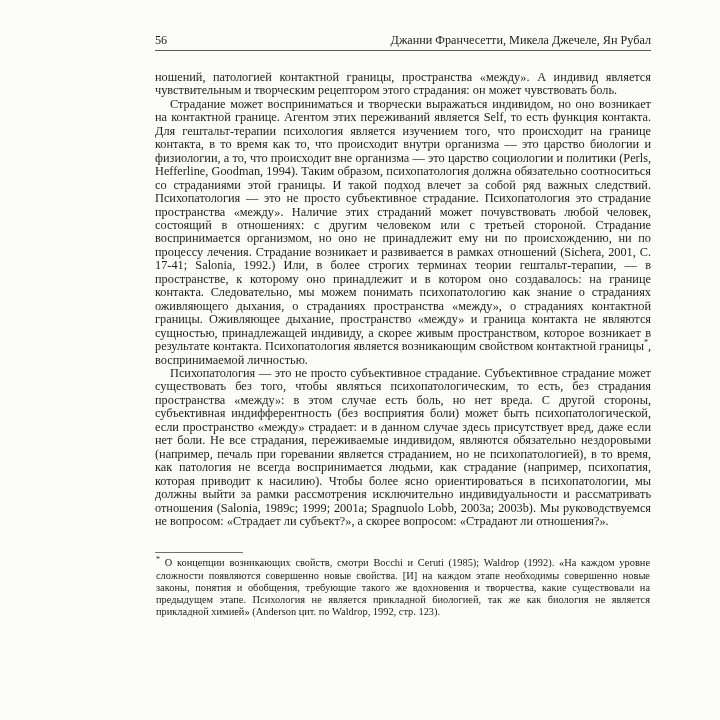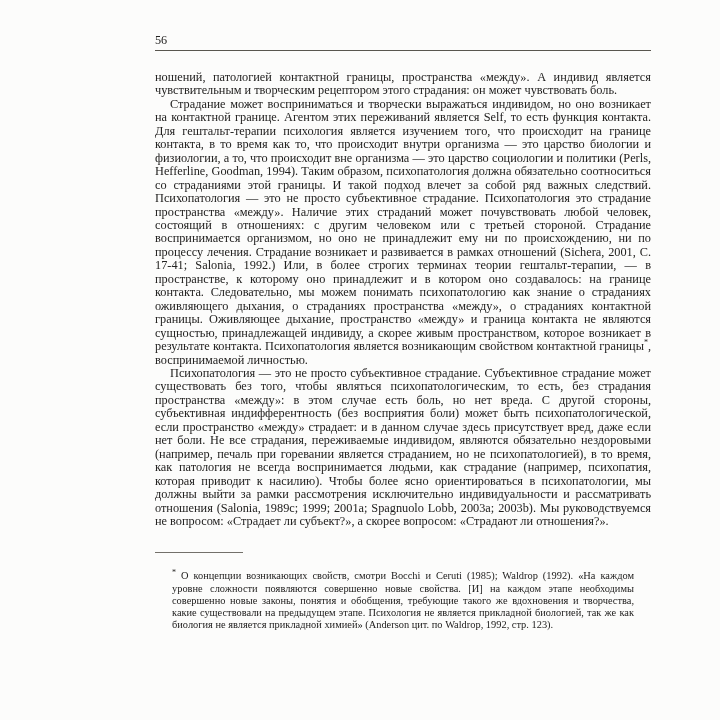--- a/index.html
+++ b/index.html
@@ -61,31 +61,32 @@
     -webkit-hyphens: auto;
   }
   .footnote-separator {
     width: 88px;
     height: 0;
     border: none;
     border-top: 1px solid #73706a;
     margin: 0 0 4px 0;
   }
   .footnote p {
-    margin: 17px;
+    margin: 1px;
   }
 </style>
 </head>
 <body>
 
 <div class="page">
   <div class="content">
 
     <div class="page-header">
       <span class="page-number">56</span>
+      <span class="running-title">Джанни Франчесетти, Микела Джечеле, Ян Рубал</span>
     </div>
 
     <div class="body-text">
       <p>ношений, патологией контактной границы, пространства «между». А индивид является чувствительным и творческим рецептором этого страдания: он может чувствовать боль.</p>
       <p class="indent"><span>Страдание может восприниматься и творчески выражаться индивидом, но оно возникает на контактной границе. Агентом этих переживаний является Self, то есть функция контакта. Для гештальт-терапии психология является изучением того, что происходит на границе контакта, в то время как то, что происходит внутри организма — это царство биологии и физиологии, а то, что происходит вне организма — это царство социологии и политики (Perls, Hefferline, Goodman, 1994). Таким образом, психопатология должна обязательно соотноситься со страданиями этой границы. И такой подход влечет за собой ряд важных следствий. Психопатология — это не просто субъективное страдание. Психопатология это страдание пространства «между». Наличие этих страданий может почувствовать любой человек, состоящий в отношениях: с другим человеком или с третьей стороной. Страдание воспринимается организмом, но оно не принадлежит ему ни по происхождению, ни по процессу лечения. Страдание возникает и развивается в рамках отношений (Sichera, 2001, С. 17-41; Salonia, 1992.) Или, в более строгих терминах теории гештальт-терапии, — в пространстве, к которому оно принадлежит и в котором оно создавалось: на границе контакта. Следовательно, мы можем понимать психопатологию как знание о страданиях оживляющего дыхания, о страданиях пространства «между», о страданиях контактной границы. Оживляющее дыхание, пространство «между» и граница контакта не являются сущностью, принадлежащей индивиду, а скорее живым пространством, которое возникает в результате контакта. Психопатология является возникающим свойством контактной границы</span><sup class="fn-marker">*</sup><span>, воспринимаемой личностью.</span></p>
       <p class="indent">Психопатология — это не просто субъективное страдание. Субъективное страдание может существовать без того, чтобы являться психопатологическим, то есть, без страдания пространства «между»: в этом случае есть боль, но нет вреда. С другой стороны, субъективная индифферентность (без восприятия боли) может быть психопатологической, если пространство «между» страдает: и в данном случае здесь присутствует вред, даже если нет боли. Не все страдания, переживаемые индивидом, являются обязательно нездоровыми (например, печаль при горевании является страданием, но не психопатологией), в то время, как патология не всегда воспринимается людьми, как страдание (например, психопатия, которая приводит к насилию). Чтобы более ясно ориентироваться в психопатологии, мы должны выйти за рамки рассмотрения исключительно индивидуальности и рассматривать отношения (Salonia, 1989c; 1999; 2001a; Spagnuolo Lobb, 2003a; 2003b). Мы руководствуемся не вопросом: «Страдает ли субъект?», а скорее вопросом: «Страдают ли отношения?».</p>
     </div>
 
     <div class="footnote">
       <hr class="footnote-separator">

